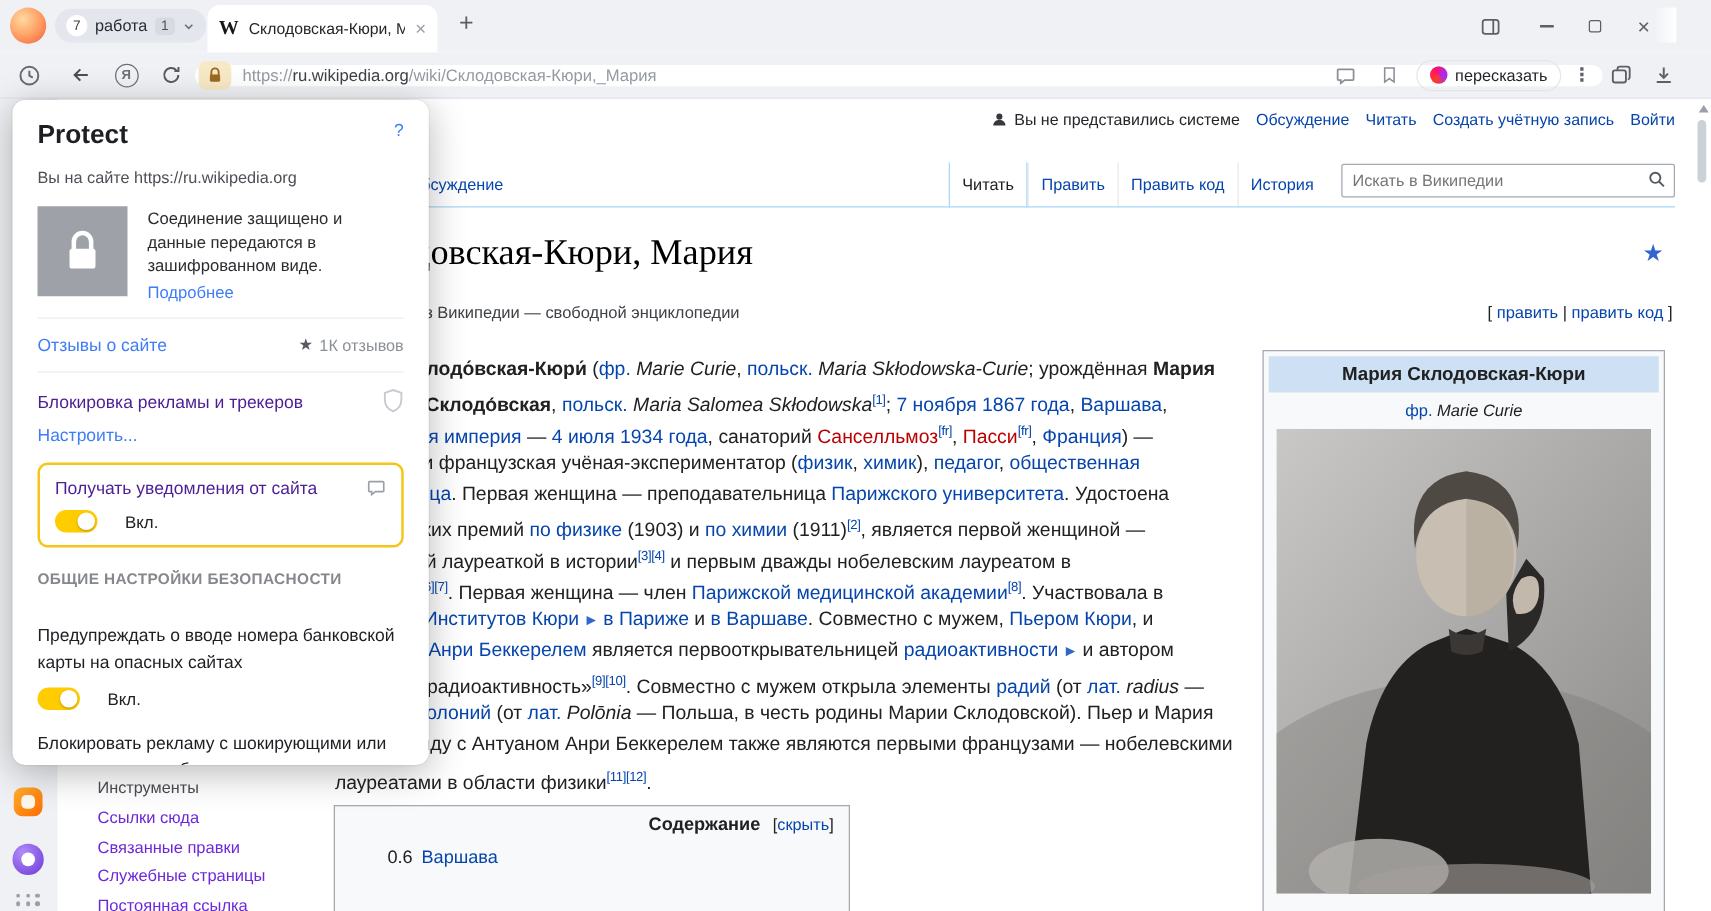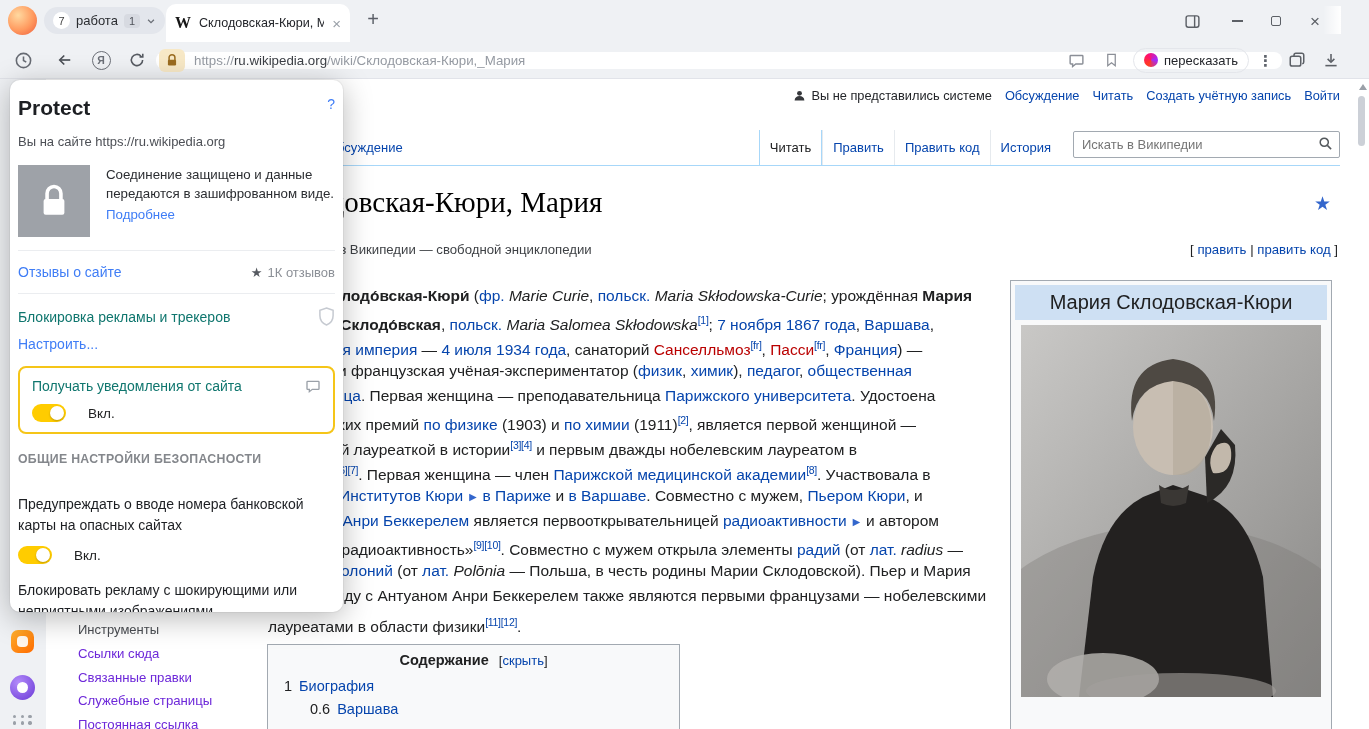--- a/index.html
+++ b/index.html
@@ -83,54 +83,54 @@
   .aline{position:absolute;left:268px;white-space:nowrap;font-size:15.5px;color:#202122;z-index:1;line-height:21px}
   .lnk{color:#0645ad}
   .red{color:#ba0000}
   .b{font-weight:bold}
   .i{font-style:italic}
   .sup{font-size:10.5px;color:#0645ad;vertical-align:super;letter-spacing:-.3px}
   .arrow{color:#3366cc;font-size:12.5px}
 
   .infobox{position:absolute;left:1010px;top:280px;width:322px;height:460px;border:1px solid #a2a9b1;
            background:#f8f9fa;z-index:3;padding:4px;text-align:center}
-  .ib-title{background:#cee0f3;font-weight:normal;font-size:20px;padding:6px 4px;margin-bottom:5px}
+  .ib-title{background:#cee0f3;font-weight:bold;font-size:15px;padding:6px 4px;margin-bottom:5px}
   .ib-line{font-size:13.2px;line-height:19px}
   .ib-photo{margin:5px auto 0;width:300px;height:372px;overflow:hidden}
 
   .toc{position:absolute;left:267px;top:644px;width:413px;height:140px;border:1px solid #a2a9b1;
        background:#f8f9fa;z-index:2;padding:7px 12px;font-size:14.5px}
-  .toc-head{text-align:center;margin-bottom:10px}
+  .toc-head{text-align:right;margin-bottom:10px}
   .toc-title{font-weight:bold}
   .toc-hide{font-size:13px;margin-left:6px}
   .toc-row{margin:7px 0 0 4px}
   .toc-row.sub{margin-left:30px}
   .toc-num{color:#202122;margin-right:7px}
 
   .tools{position:absolute;left:78px;top:622px;z-index:1;font-size:13.2px}
   .tools-h{color:#4a4d52;font-size:13px;margin-bottom:9px}
   .tools a{display:block;color:#6d28d9;margin-bottom:8.5px;text-decoration:none}
 
   
   .protect{position:absolute;left:10px;top:80px;width:333px;height:532px;background:#fff;border-radius:10px;
-           box-shadow:0 6px 30px rgba(0,0,0,.28),0 0 0 1px rgba(0,0,0,.04);z-index:100;padding:16px 8px;overflow:hidden}
+           box-shadow:0 6px 30px rgba(0,0,0,.28),0 0 0 1px rgba(0,0,0,.04);z-index:100;padding:16px 20px;overflow:hidden}
   .p-head{display:flex;justify-content:space-between;align-items:flex-start}
   .p-title{font-size:21px;font-weight:bold;color:#1d1f23}
   .p-help{color:#3f7df6;font-size:14px}
   .p-site{font-size:13px;color:#4c4f55;margin-top:14px}
   .p-secure{display:flex;gap:16px;margin-top:16px}
   .p-lockbox{width:72px;height:72px;background:#9ea2a8;display:flex;align-items:center;justify-content:center;flex:0 0 auto}
   .p-sectext{font-size:13.3px;line-height:19px;color:#2b2d31}
   .p-link{color:#3f7df6;font-size:13.3px;display:inline-block;margin-top:4px}
   .p-div{height:1px;background:#ebedf0;margin:13px 0}
   .p-row{display:flex;justify-content:space-between;align-items:center}
   .p-blue14{color:#3f7df6;font-size:14px}
   .p-rev{display:flex;align-items:center;gap:5px;font-size:13px;color:#8c9097}
   .p-rev .st{color:#565a61}
-  .p-label{font-size:14px;color:#0f766e}
+  .p-label{font-size:14px;color:#4c1d95}
   .p-cfg{color:#3f7df6;font-size:14px;display:inline-block;margin:10px 0 12px}
   .p-notify{border:2px solid #f5c518;border-radius:8px;padding:10px 12px;margin-top:2px}
   .togglerow{display:flex;align-items:center;gap:22px;margin-top:10px}
   .toggle{width:34px;height:18px;border-radius:9px;background:#fc0;position:relative;flex:0 0 auto}
   .toggle::after{content:"";position:absolute;right:2px;top:2px;width:14px;height:14px;border-radius:50%;
                  background:#fff;box-shadow:0 1px 2px rgba(0,0,0,.25)}
   .p-sect{font-size:12.3px;font-weight:bold;color:#84878c;letter-spacing:.3px;margin-top:18px}
   .p-text{font-size:14px;line-height:21px;color:#1d1f23;margin-top:28px;width:298px}
 </style>
 </head>
@@ -190,20 +190,21 @@
   <div class="aline" style="top:460px"><span>истории</span><span class="sup">[5][6][7]</span><span>. Первая женщина — член </span><span class="lnk">Парижской медицинской академии</span><span class="sup">[8]</span><span>. Участвовала в</span></div>
   <div class="aline" style="top:485px"><span>создании </span><span class="lnk">Институтов Кюри</span><span class="arrow"> ► </span><span class="lnk">в Париже</span><span> и </span><span class="lnk">в Варшаве</span><span>. Совместно с мужем, </span><span class="lnk">Пьером Кюри</span><span>, и</span></div>
   <div class="aline" style="top:510px"><span>Антуаном </span><span class="lnk">Анри Беккерелем</span><span> является первооткрывательницей </span><span class="lnk">радиоактивности</span><span class="arrow"> ► </span><span>и автором</span></div>
   <div class="aline" style="top:535px"><span>термина «радиоактивность»</span><span class="sup">[9][10]</span><span>. Совместно с мужем открыла элементы </span><span class="lnk">радий</span><span> (от </span><span class="lnk">лат.</span><span> </span><span class="i">radius</span><span> —</span></div>
   <div class="aline" style="top:560px"><span>«луч») и </span><span class="lnk">полоний</span><span> (от </span><span class="lnk">лат.</span><span> </span><span class="i">Polōnia</span><span> — Польша, в честь родины Марии Склодовской). Пьер и Мария</span></div>
   <div class="aline" style="top:585px"><span>Кюри наряду с Антуаном Анри Беккерелем также являются первыми французами — нобелевскими</span></div>
   <div class="aline" style="top:612px"><span>лауреатами в области физики</span><span class="sup">[11][12]</span><span>.</span></div>
 
   <div class="infobox">
     <div class="ib-title">Мария Склодовская-Кюри</div>
+    <div class="ib-line"><span class="lnk">фр.</span><span> </span><span class="i">Marie Curie</span></div>
     <div class="ib-photo">
       <svg width="300" height="372" viewBox="0 0 300 372">
         <defs>
           <linearGradient id="pbg" x1="0" y1="0" x2="1" y2="1">
             <stop offset="0" stop-color="#c9c8c6"></stop>
               <stop offset="1" stop-color="#8a8987"></stop>
           </linearGradient>
         </defs>
         <rect width="300" height="372" fill="url(#pbg)"></rect>
         <ellipse cx="150" cy="330" rx="200" ry="130" fill="#777674" opacity="0.35"></ellipse>
@@ -217,23 +218,20 @@
         <ellipse cx="82" cy="354" rx="56" ry="26" fill="#b2afab" opacity="0.85"></ellipse>
         <ellipse cx="160" cy="366" rx="95" ry="18" fill="#a3a09c" opacity="0.6"></ellipse>
       </svg>
     </div>
   </div>
 
   <div class="toc">
     <div class="toc-head">
       <span class="toc-title">Содержание</span>
       <span class="toc-hide"><span>[</span><span class="lnk">скрыть</span><span>]</span></span>
-    </div>
-    <div class="toc-row">
-      <span class="toc-num">1</span><a class="lnk">Биография</a>
     </div>
     <div class="toc-row sub">
       <span class="toc-num">0.6</span><a class="lnk">Варшава</a>
     </div>
   </div>
 
   <div class="tools">
     <div class="tools-h">Инструменты</div>
     <a>Ссылки сюда</a>
     <a>Связанные правки</a>

